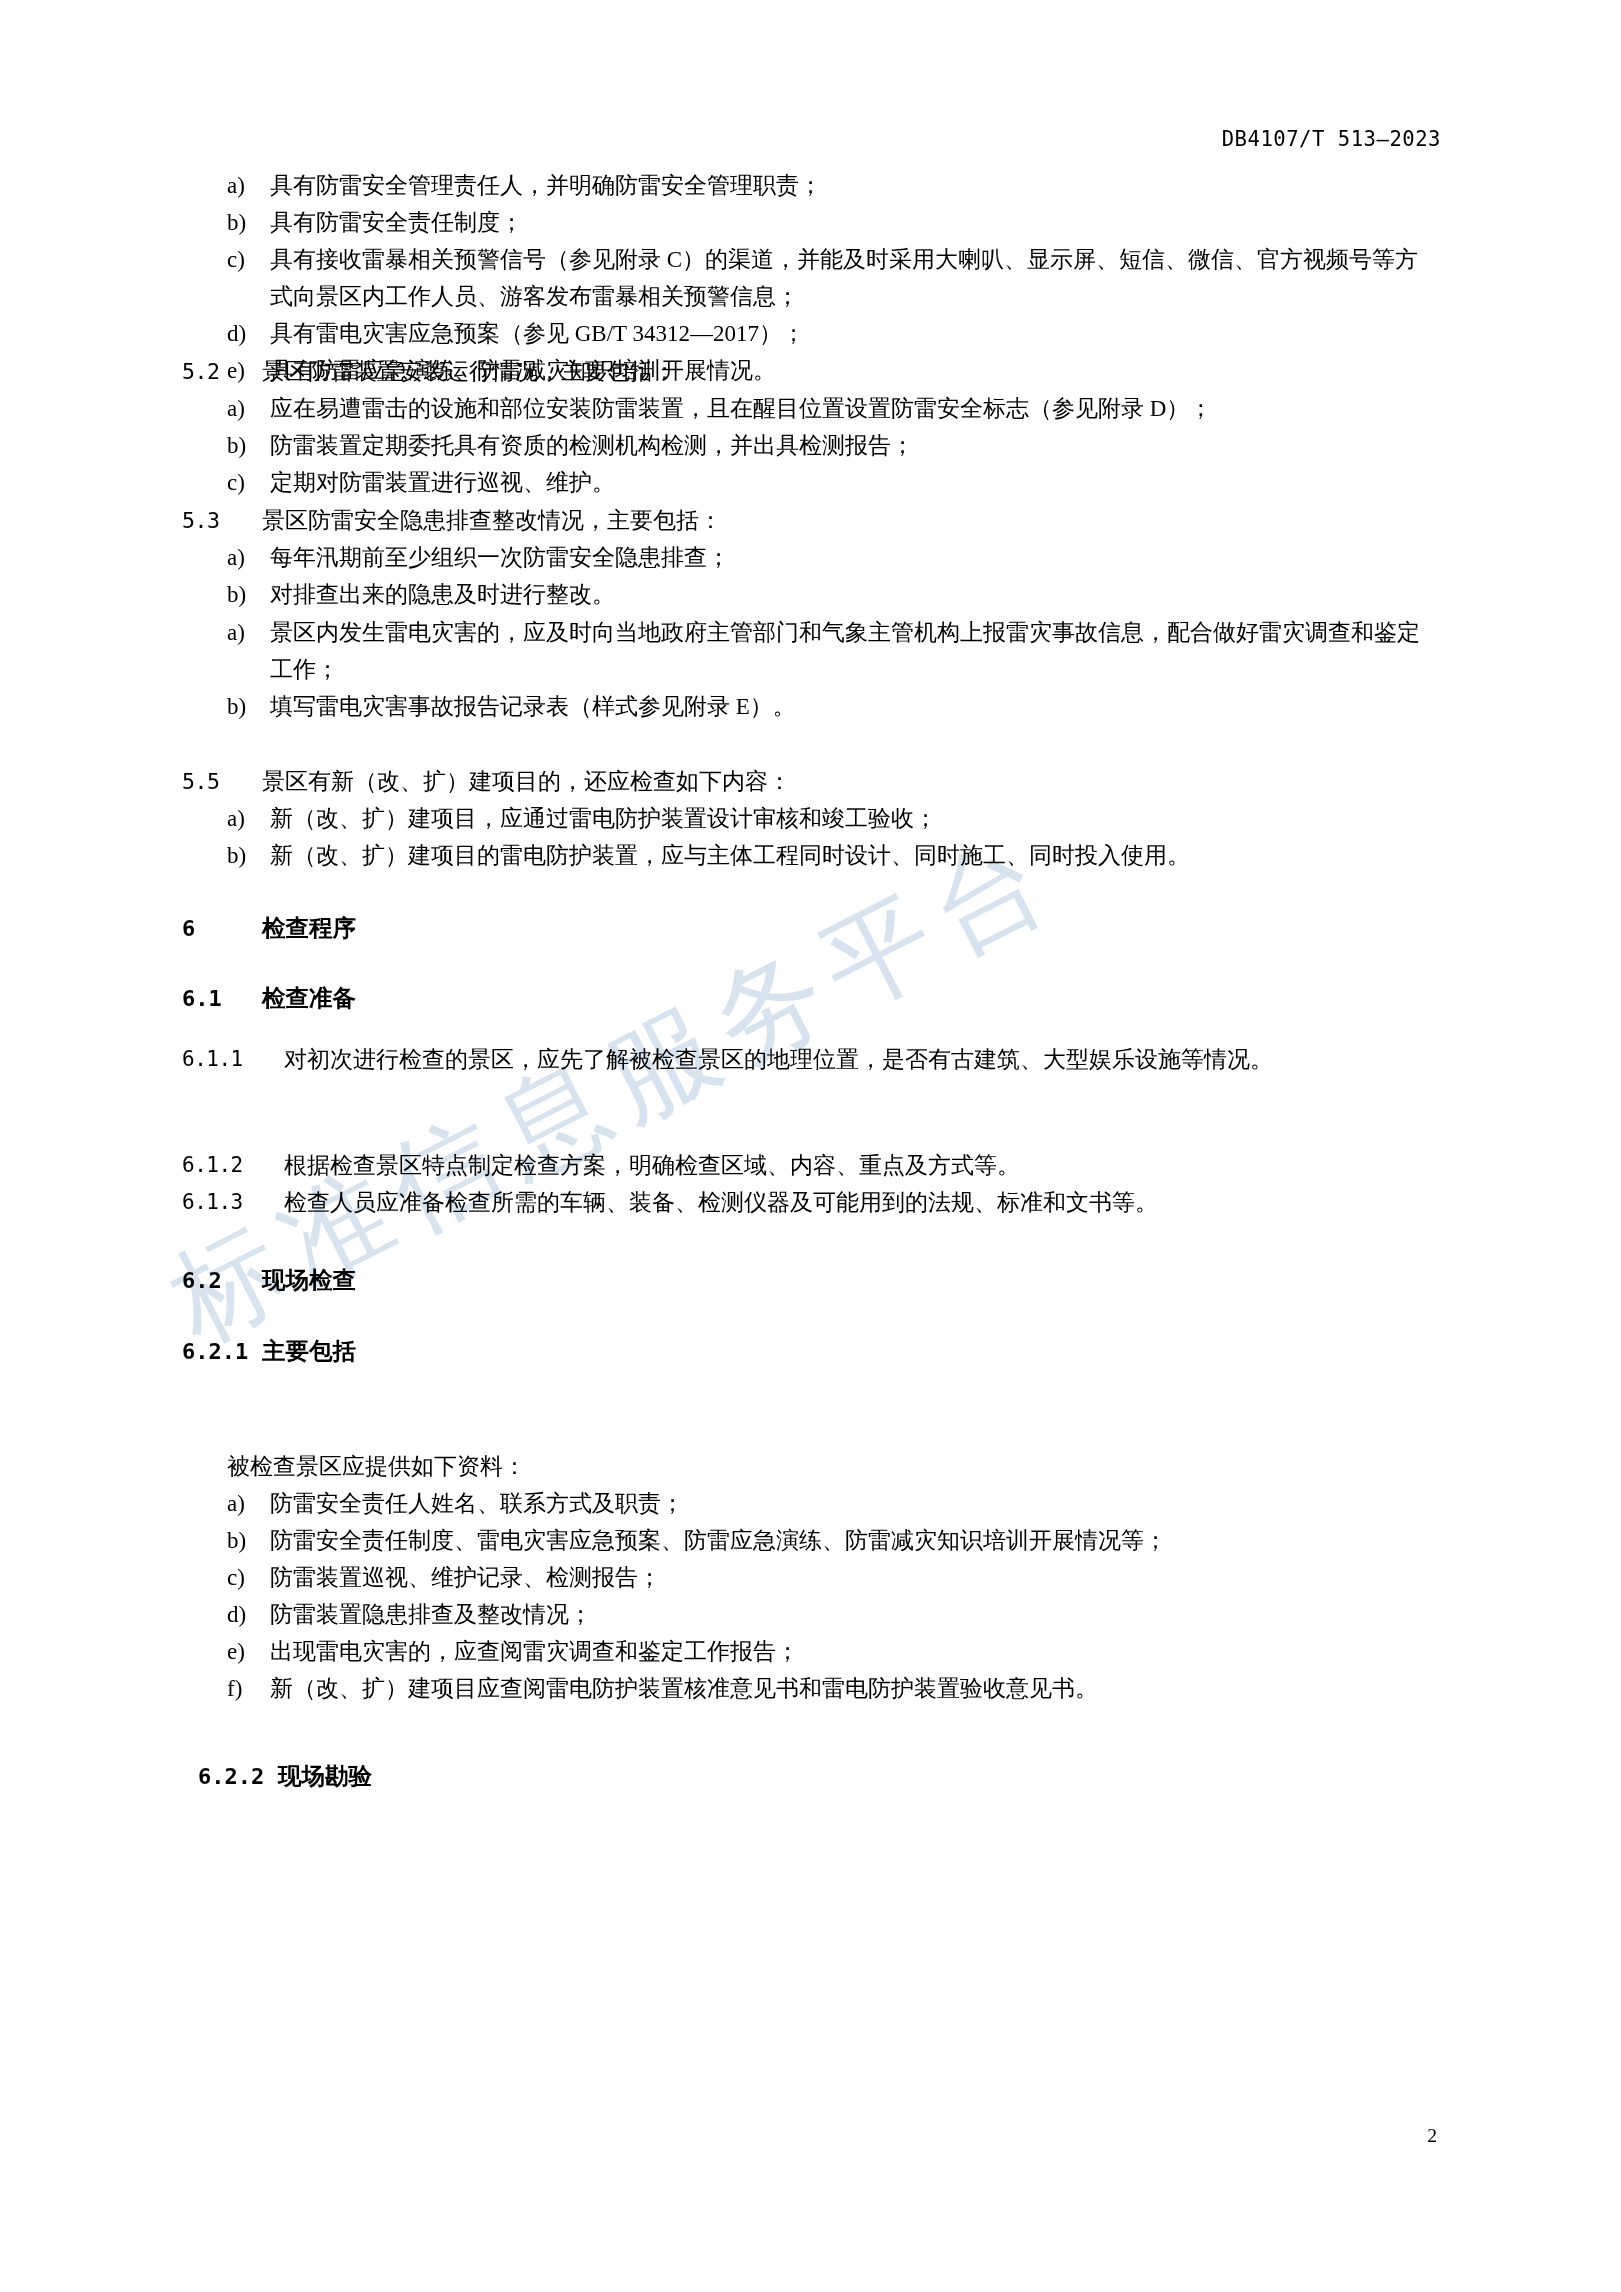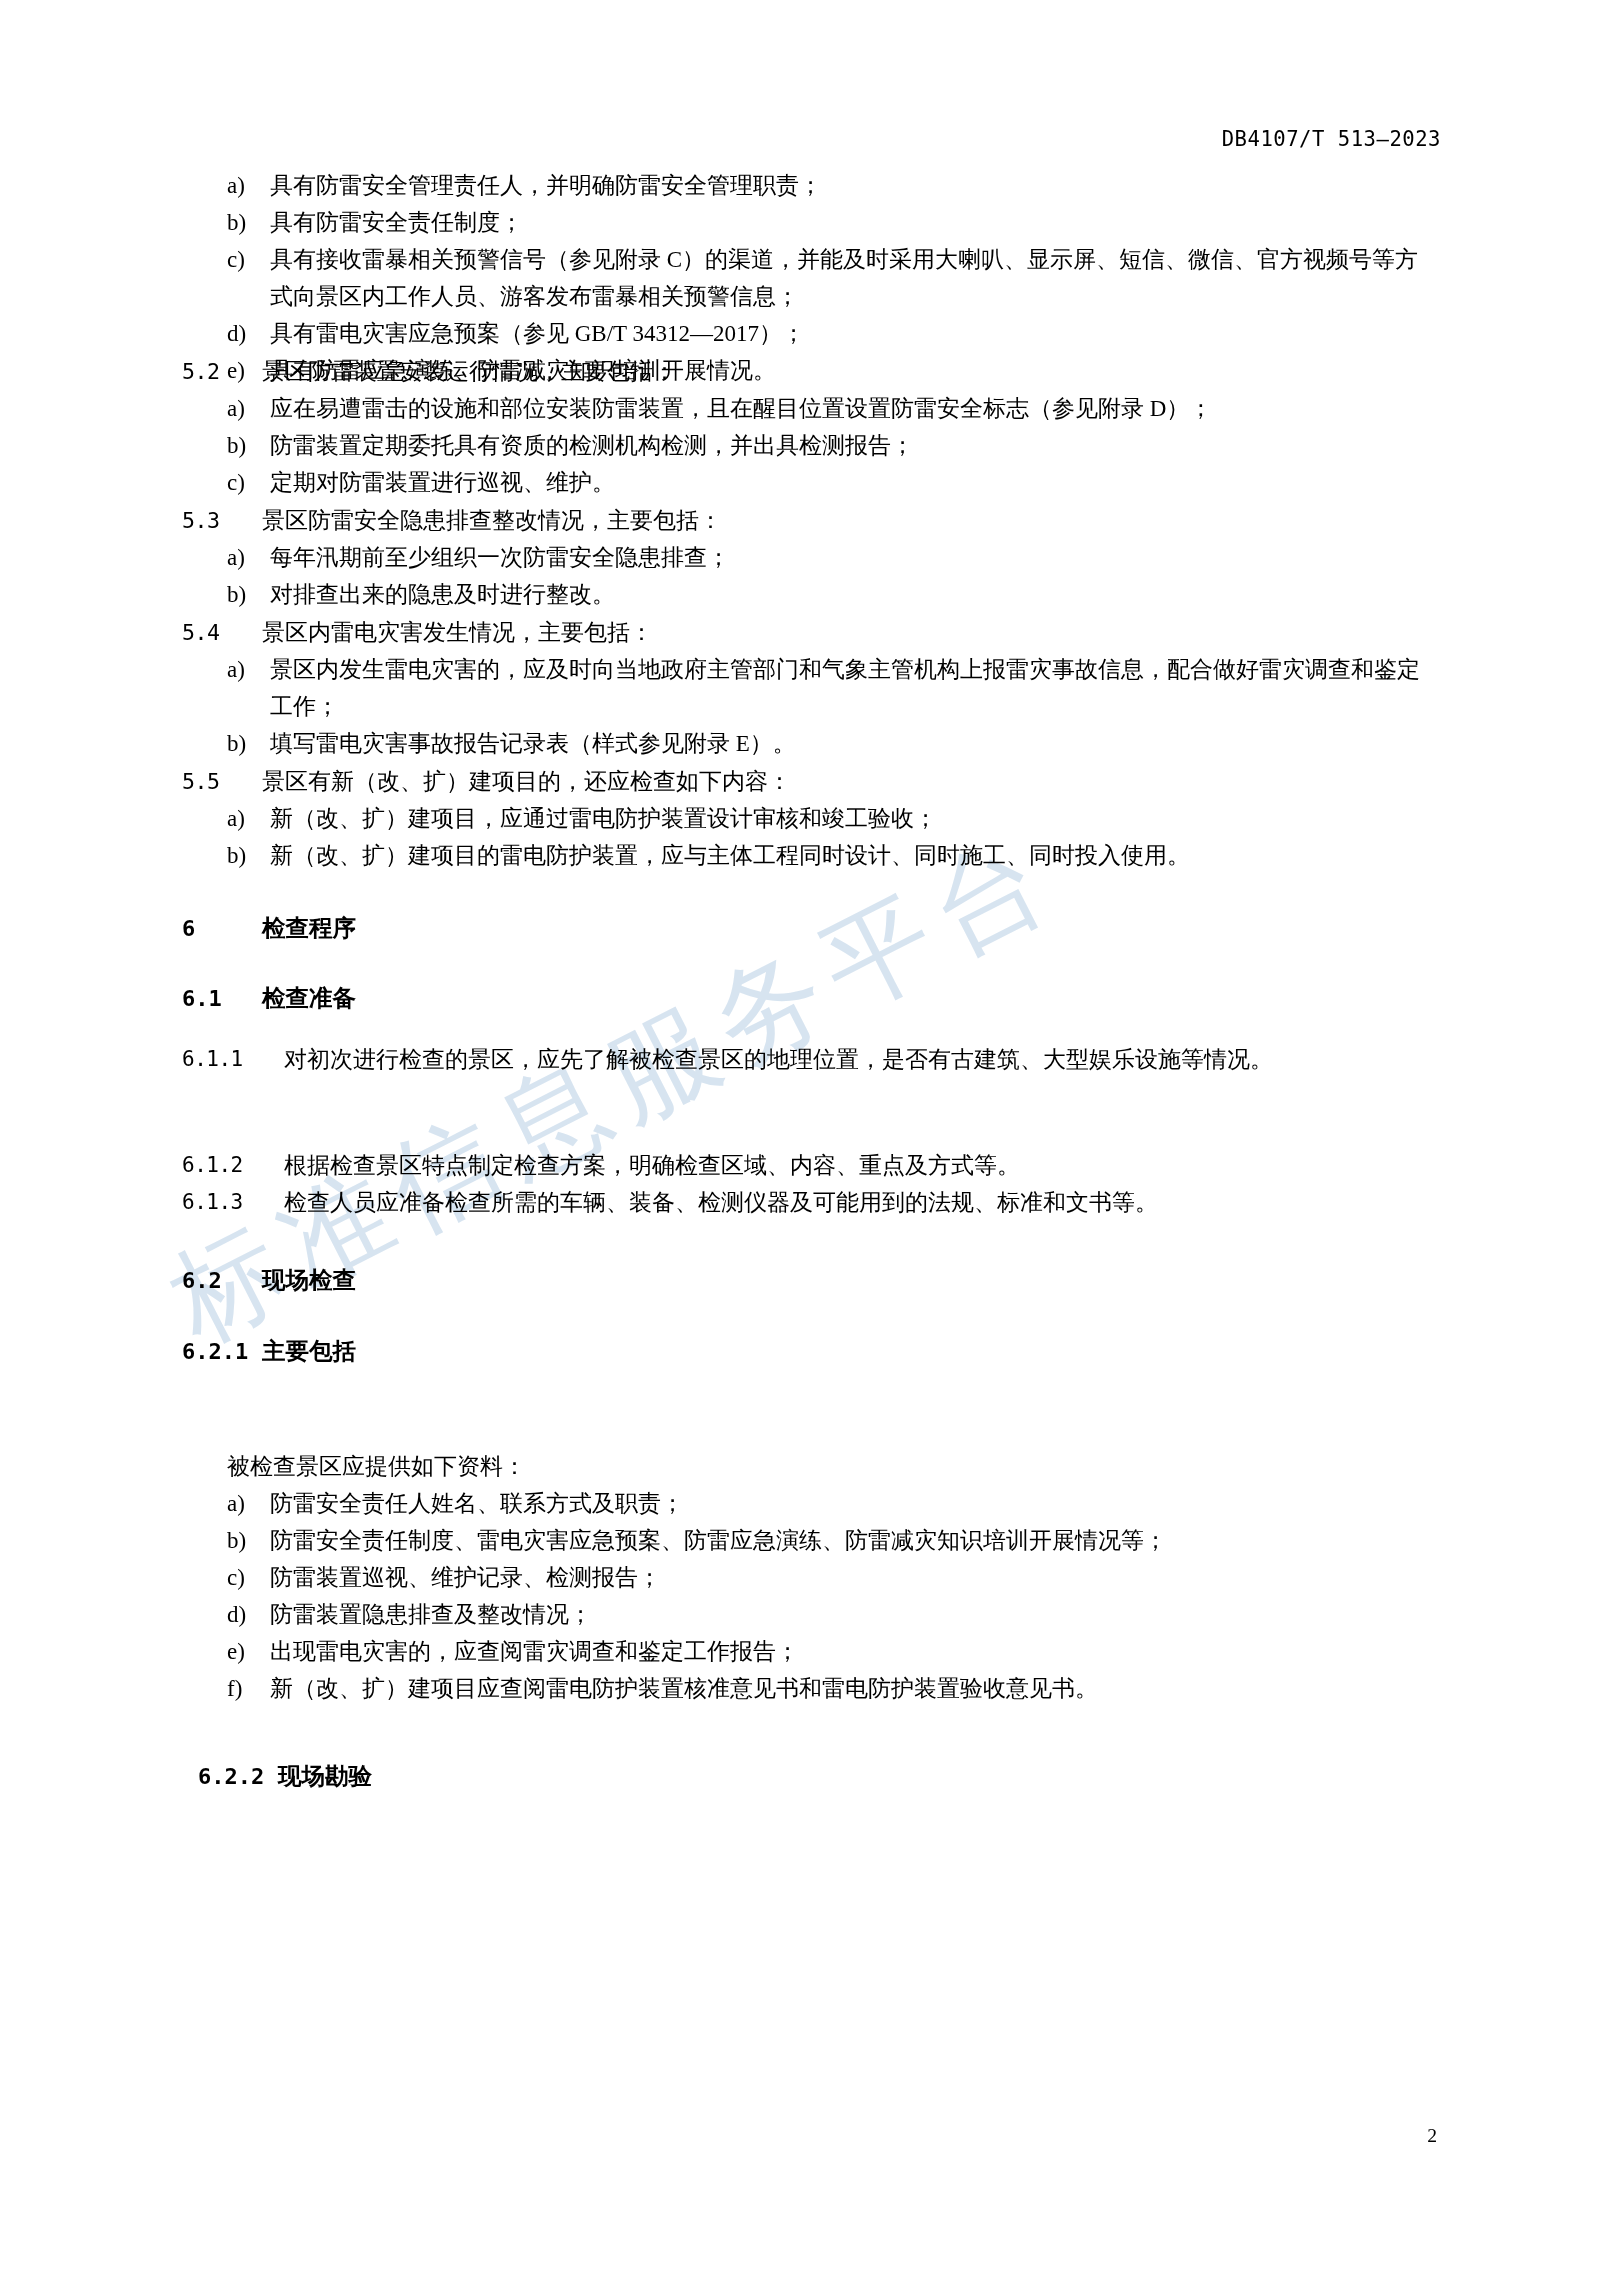--- a/index.html
+++ b/index.html
@@ -222,24 +222,20 @@
         <span class="marker">a)</span>
         <span class="cont">每年汛期前至少组织一次防雷安全隐患排查；</span>
       </div>
       <div class="li">
         <span class="marker">b)</span>
         <span class="cont">对排查出来的隐患及时进行整改。</span>
       </div>
     </div>
 
     <div class="block" style="top:614px;">
-      <div class="clause">
-        <span class="num">5.4</span>
-        <span>景区内雷电灾害发生情况，主要包括：</span>
-      </div>
       <div class="li li-wrap">
         <span class="marker">a)</span>
         <span class="cont">景区内发生雷电灾害的，应及时向当地政府主管部门和气象主管机构上报雷灾事故信息，配合做好雷灾调查和鉴定工作；</span>
       </div>
       <div class="li">
         <span class="marker">b)</span>
         <span class="cont">填写雷电灾害事故报告记录表（样式参见附录 E）。</span>
       </div>
     </div>
 

